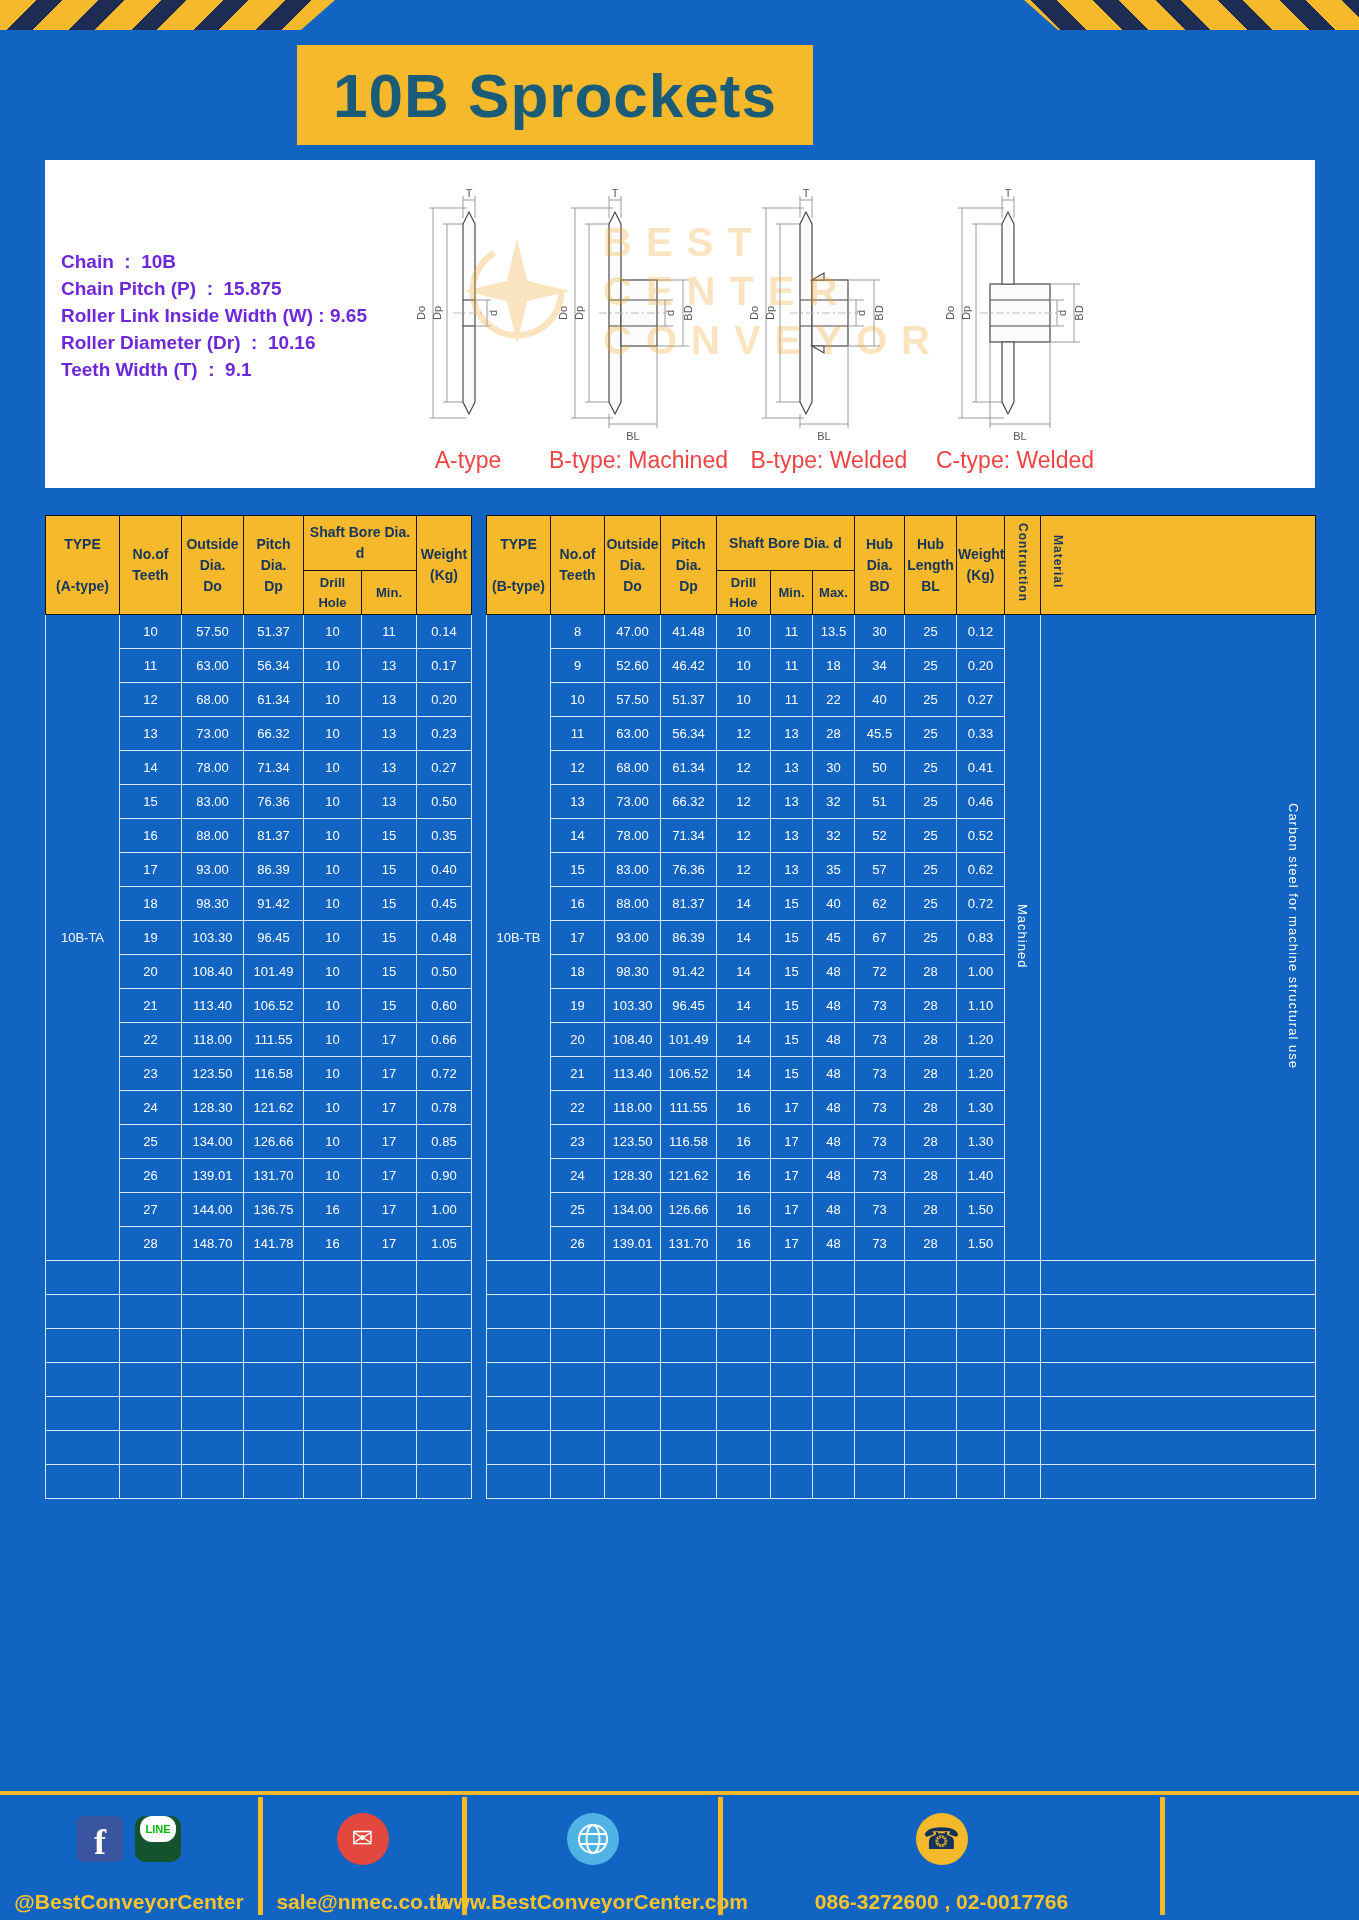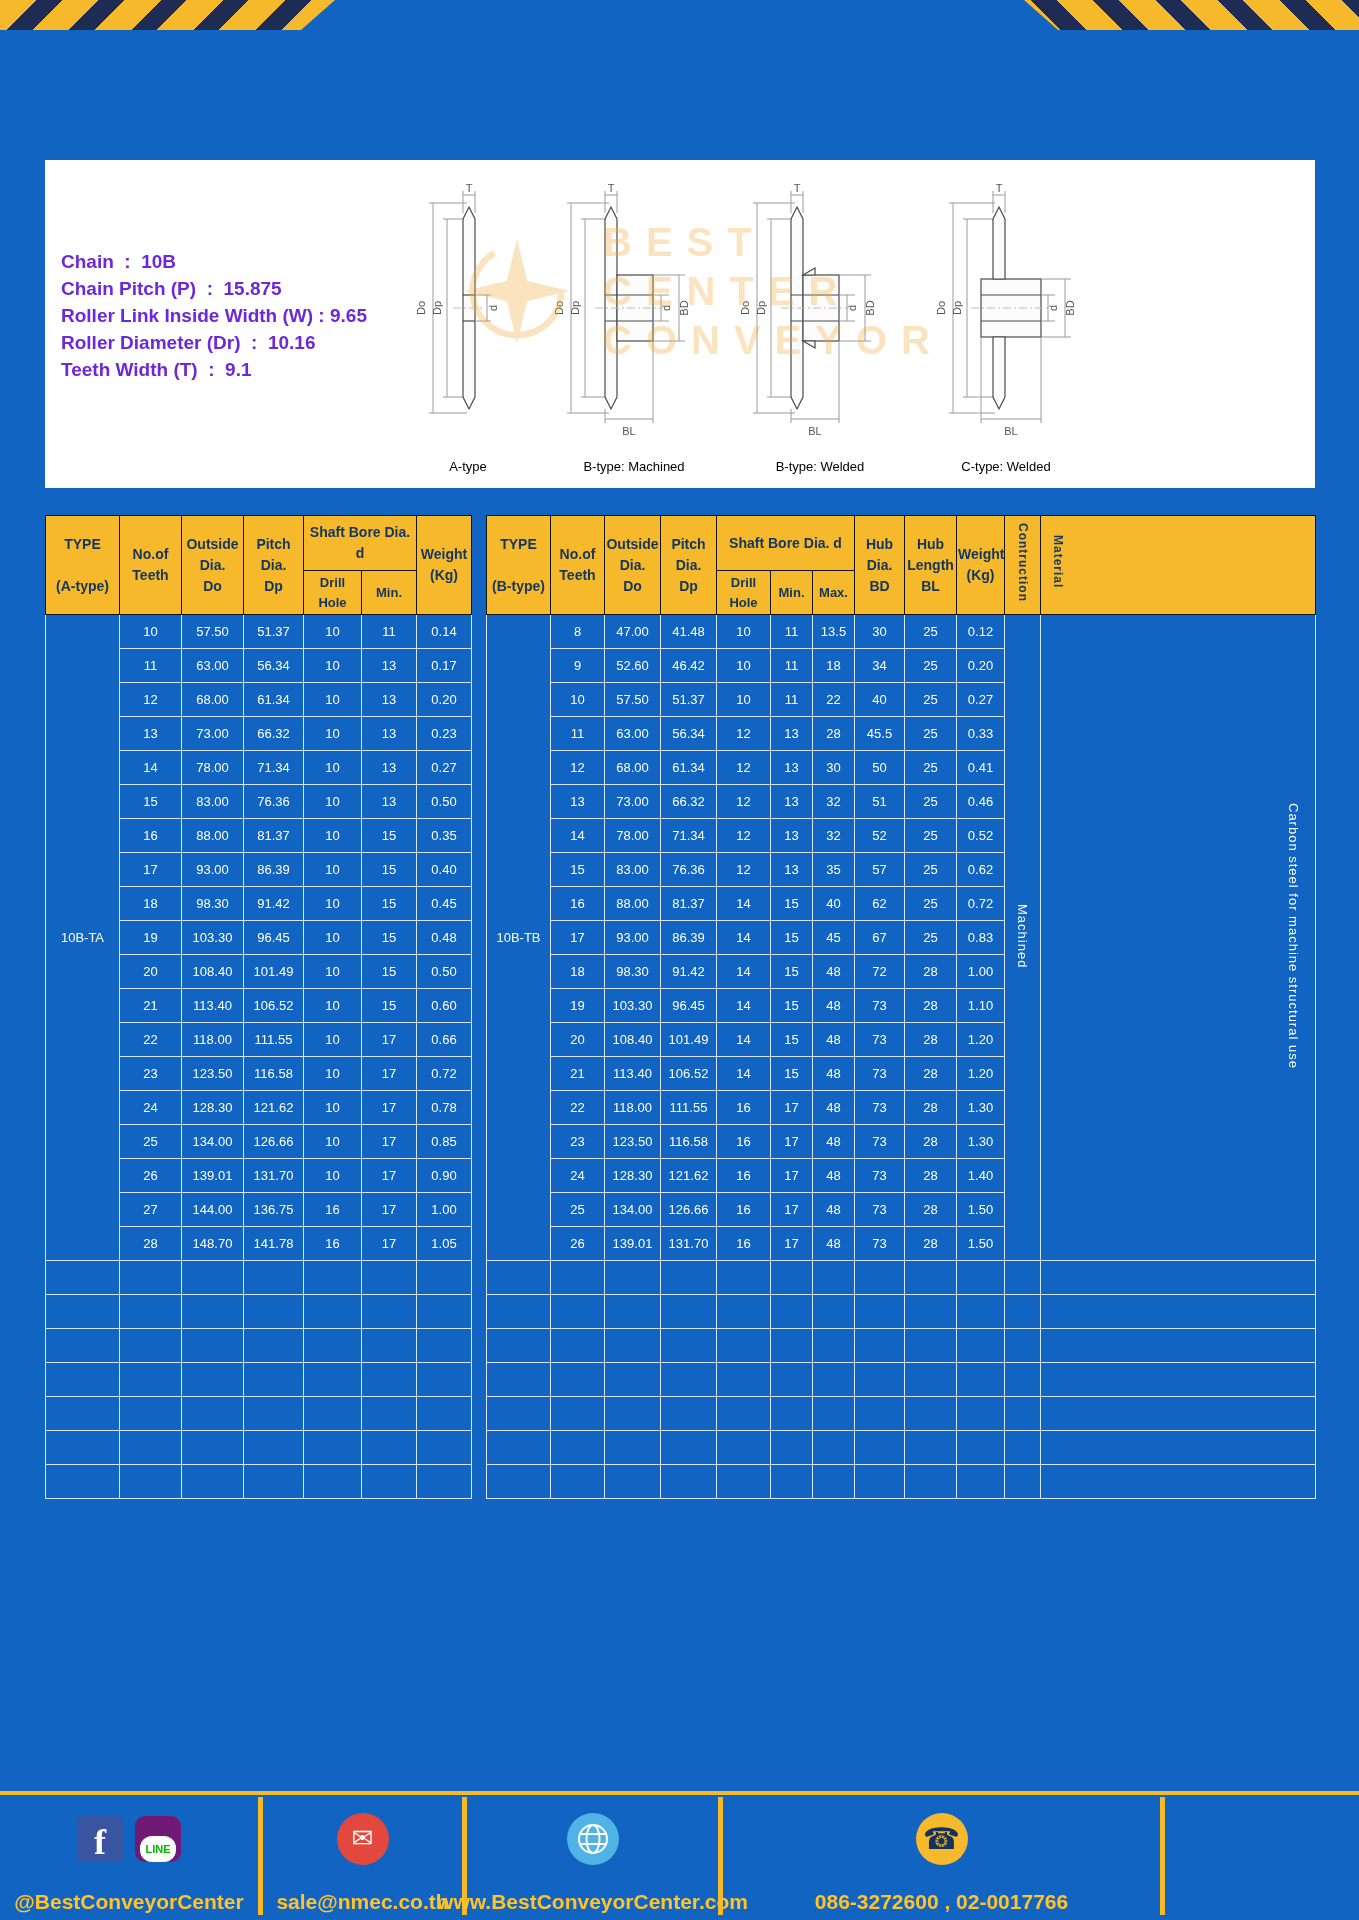--- a/index.html
+++ b/index.html
@@ -19,21 +19,21 @@
   .title-banner h1{margin:0;font-size:62px;font-weight:bold;color:#1A5B78;letter-spacing:1px;}
 
   
   .panel{position:absolute;left:45px;top:160px;width:1270px;height:328px;background:#ffffff;}
   .specs{position:absolute;left:16px;top:88px;}
   .spec-line{font-size:19px;font-weight:bold;color:#6d28d9;line-height:27px;white-space:pre;}
 
   .figs{position:absolute;left:358px;top:14px;width:720px;height:300px;display:flex;gap:16px;
         align-items:flex-end;}
   .fig{display:flex;flex-direction:column;align-items:center;}
-  .fig figcaption{font-size:13px;color:#000000;margin-top:21px;}
+  .fig figcaption{font-size:23px;color:#ef4444;margin-top:4px;}
   .dim{stroke:#9a9a9a;stroke-width:1;fill:none;}
   .part{stroke:#4a4a4a;stroke-width:1.2;fill:none;}
   .partf{stroke:#4a4a4a;stroke-width:1.2;fill:#fbfbfb;}
   .cline{stroke:#bdbdbd;stroke-width:1;stroke-dasharray:8 3 2 3;fill:none;}
   .dlabel{font-size:11px;fill:#555;font-family:"Liberation Sans",sans-serif;}
 
   .watermark{position:absolute;left:412px;top:58px;display:flex;align-items:center;gap:26px;
              opacity:.30;pointer-events:none;}
   .wm-text{color:#F0A92F;font-weight:bold;font-size:40px;letter-spacing:14px;line-height:1.22;}
 
@@ -60,37 +60,40 @@
   
   .footer-rule{position:absolute;left:0;top:1791px;width:1359px;height:4px;background:#F5B92B;}
   .footer{position:absolute;left:0;top:1795px;width:1359px;height:125px;display:flex;}
   .fsec{display:flex;flex-direction:column;align-items:center;justify-content:center;padding-top:6px;}
   .vsep{width:5px;background:#F5B92B;height:118px;align-self:flex-start;margin-top:2px;}
   .icon-row{display:flex;gap:12px;align-items:center;justify-content:center;height:62px;}
   .ftext{color:#FFC32B;font-weight:bold;font-size:21px;text-align:center;margin-top:20px;white-space:pre;}
   .fb-icon{width:46px;height:46px;background:#3A559F;border-radius:6px;color:#fff;
            font-size:36px;font-weight:bold;display:flex;align-items:flex-end;justify-content:center;
            line-height:1;padding-bottom:2px;box-sizing:border-box;font-family:"Liberation Serif",serif;}
-  .line-icon{width:46px;height:46px;background:#701a75;border-radius:10px;display:flex;
-             align-items:flex-end;justify-content:center;}
+  .line-icon{width:46px;height:46px;background:#14532d;border-radius:10px;display:flex;
+             align-items:flex-start;justify-content:center;}
   .line-bubble{background:#fff;border-radius:12px;width:36px;height:26px;color:#00B900;
                font-size:11px;font-weight:bold;display:flex;align-items:center;justify-content:center;}
   .round-icon{width:52px;height:52px;border-radius:50%;display:flex;align-items:center;justify-content:center;}
   .email-icon{background:#E2483D;color:#fff;font-size:26px;}
   .globe-icon{background:#4FB3E6;}
   .phone-icon{background:#F5B92B;color:#15325B;font-size:30px;}
 </style>
 </head>
 <body>
 
 <div class="page">
 
   <div class="hazard hazard-left"></div>
   <div class="hazard hazard-right"></div>
 
+  <div class="title-banner">
+    <h1>10B Sprockets</h1>
+  </div>
 
   <div class="panel">
     <div class="specs">
       <div class="spec-line">Chain  :  10B</div>
       <div class="spec-line">Chain Pitch (P)  :  15.875</div>
       <div class="spec-line">Roller Link Inside Width (W) : 9.65</div>
       <div class="spec-line">Roller Diameter (Dr)  :  10.16</div>
       <div class="spec-line">Teeth Width (T)  :  9.1</div>
     </div>
 

